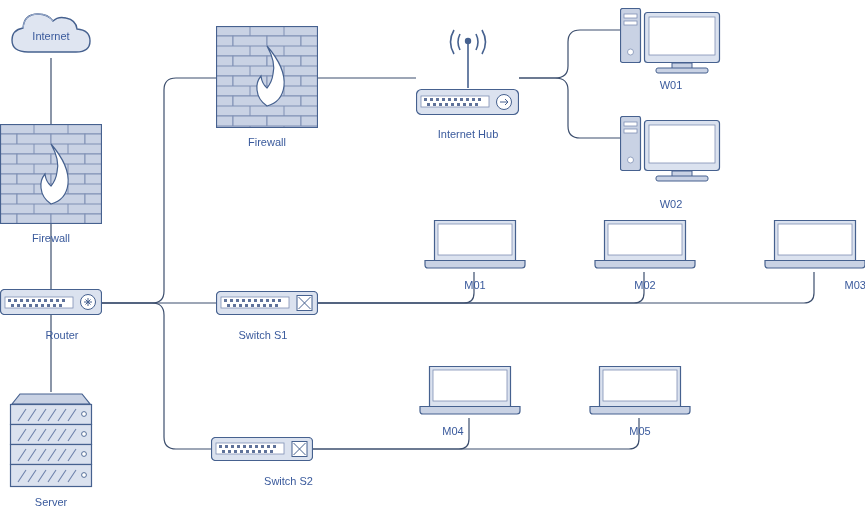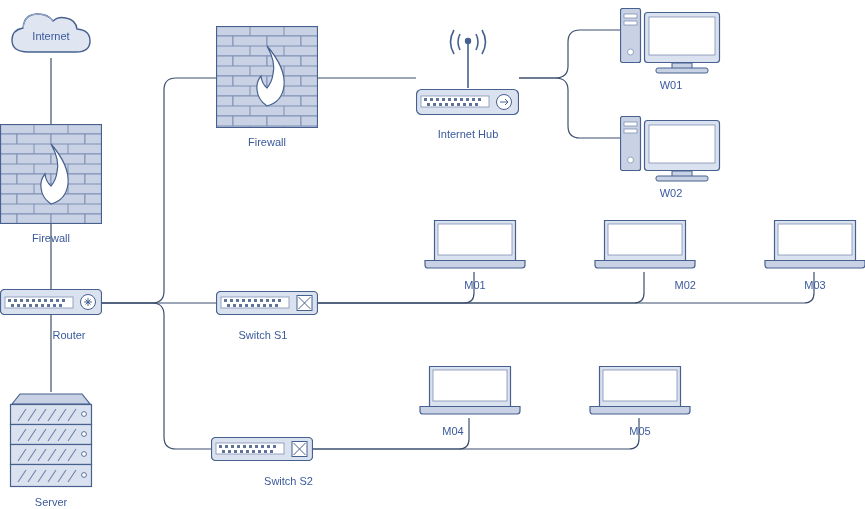--- a/index.html
+++ b/index.html
@@ -110,21 +110,21 @@
         <rect x="35" y="15" width="3" height="3"></rect>
           <rect x="41" y="15" width="3" height="3"></rect>
         <rect x="47" y="15" width="3" height="3"></rect>
           <rect x="53" y="15" width="3" height="3"></rect>
         <rect x="59" y="15" width="3" height="3"></rect>
       </g>
       <circle cx="88" cy="13" r="7.5" fill="#ffffff" stroke="#46618f" stroke-width="1"></circle>
       <path d="M84 13 h8 M88 9 v8 M85.5 10.5 l5 5 M90.5 10.5 l-5 5" stroke="#46618f" stroke-width="1"></path>
     </svg>
   </div>
-  <div class="label" style="left:18px; top:329px; width:102px;">Router</div>
+  <div class="label" style="left:11px; top:329px; width:102px;">Router</div>
 
   <div class="node" style="left:8px; top:392px; width:86px; height:98px;">
     <svg class="shape-svg" width="86" height="98" viewBox="0 0 86 98">
       <path d="M4 12 L12 2 L74 2 L82 12 Z" fill="#c9d2e4" stroke="#46618f" stroke-width="1.2"></path>
       <rect x="2.5" y="12.5" width="81" height="20" fill="#dbe2ef" stroke="#46618f" stroke-width="1.2"></rect>
       <rect x="2.5" y="32.5" width="81" height="20" fill="#dbe2ef" stroke="#46618f" stroke-width="1.2"></rect>
       <rect x="2.5" y="52.5" width="81" height="20" fill="#dbe2ef" stroke="#46618f" stroke-width="1.2"></rect>
       <rect x="2.5" y="72.5" width="81" height="22" fill="#dbe2ef" stroke="#46618f" stroke-width="1.2"></rect>
       <g stroke="#6f82ab" stroke-width="1.1">
         <path d="M10 29 l8 -12 M20 29 l8 -12 M30 29 l8 -12 M40 29 l8 -12 M50 29 l8 -12 M60 29 l8 -12"></path>
@@ -216,48 +216,48 @@
       <rect x="0.5" y="0.5" width="20" height="54" rx="2" fill="#c9d2e4" stroke="#46618f" stroke-width="1.2"></rect>
       <rect x="4" y="6" width="13" height="4" fill="#ffffff" stroke="#7f90b4" stroke-width="0.8"></rect>
       <rect x="4" y="13" width="13" height="4" fill="#ffffff" stroke="#7f90b4" stroke-width="0.8"></rect>
       <circle cx="10.5" cy="44" r="3" fill="#ffffff" stroke="#7f90b4" stroke-width="0.8"></circle>
       <rect x="24.5" y="4.5" width="75" height="50" rx="3" fill="#dbe2ef" stroke="#46618f" stroke-width="1.2"></rect>
       <rect x="29" y="9" width="66" height="38" fill="#ffffff" stroke="#7f90b4" stroke-width="0.8"></rect>
       <rect x="52" y="55" width="20" height="6" fill="#c9d2e4" stroke="#46618f" stroke-width="1"></rect>
       <rect x="36" y="60" width="52" height="5" rx="2" fill="#c9d2e4" stroke="#46618f" stroke-width="1"></rect>
     </svg>
   </div>
-  <div class="label" style="left:620px; top:187px; width:102px;">W02</div>
+  <div class="label" style="left:620px; top:198px; width:102px;">W02</div>
 
   <div class="node" style="left:424px; top:216px; width:102px; height:56px;">
     <svg class="shape-svg" width="102" height="56" viewBox="0 0 102 56">
       <path d="M10.5 4.5 L91.5 4.5 L91.5 44.5 L10.5 44.5 Z" fill="#dbe2ef" stroke="#46618f" stroke-width="1.2"></path>
       <rect x="14" y="8" width="74" height="31" fill="#ffffff" stroke="#7f90b4" stroke-width="0.8"></rect>
       <path d="M1 44.5 L101 44.5 L101 49 Q101 52 98 52 L4 52 Q1 52 1 49 Z" fill="#c9d2e4" stroke="#46618f" stroke-width="1.2"></path>
     </svg>
   </div>
   <div class="label" style="left:424px; top:279px; width:102px;">M01</div>
 
   <div class="node" style="left:594px; top:216px; width:102px; height:56px;">
     <svg class="shape-svg" width="102" height="56" viewBox="0 0 102 56">
       <path d="M10.5 4.5 L91.5 4.5 L91.5 44.5 L10.5 44.5 Z" fill="#dbe2ef" stroke="#46618f" stroke-width="1.2"></path>
       <rect x="14" y="8" width="74" height="31" fill="#ffffff" stroke="#7f90b4" stroke-width="0.8"></rect>
       <path d="M1 44.5 L101 44.5 L101 49 Q101 52 98 52 L4 52 Q1 52 1 49 Z" fill="#c9d2e4" stroke="#46618f" stroke-width="1.2"></path>
     </svg>
   </div>
-  <div class="label" style="left:594px; top:279px; width:102px;text-align:right;">M02</div>
+  <div class="label" style="left:594px; top:279px; width:102px;">M02</div>
 
   <div class="node" style="left:764px; top:216px; width:102px; height:56px;">
     <svg class="shape-svg" width="102" height="56" viewBox="0 0 102 56">
       <path d="M10.5 4.5 L91.5 4.5 L91.5 44.5 L10.5 44.5 Z" fill="#dbe2ef" stroke="#46618f" stroke-width="1.2"></path>
       <rect x="14" y="8" width="74" height="31" fill="#ffffff" stroke="#7f90b4" stroke-width="0.8"></rect>
       <path d="M1 44.5 L101 44.5 L101 49 Q101 52 98 52 L4 52 Q1 52 1 49 Z" fill="#c9d2e4" stroke="#46618f" stroke-width="1.2"></path>
     </svg>
   </div>
-  <div class="label" style="left:764px; top:279px; width:102px;">M03</div>
+  <div class="label" style="left:764px; top:279px; width:102px;text-align:right;">M03</div>
 
   <div class="node" style="left:216px; top:291px; width:102px; height:24px;">
     <svg class="shape-svg" width="102" height="24" viewBox="0 0 102 24">
       <rect x="0.5" y="0.5" width="101" height="23" rx="4" fill="#dbe2ef" stroke="#46618f" stroke-width="1.2"></rect>
       <rect x="5" y="6" width="68" height="11" fill="#ffffff" stroke="#7f90b4" stroke-width="0.8"></rect>
       <g fill="#5f729a">
         <rect x="8" y="8" width="3" height="3"></rect>
           <rect x="14" y="8" width="3" height="3"></rect>
         <rect x="20" y="8" width="3" height="3"></rect>
           <rect x="26" y="8" width="3" height="3"></rect>

